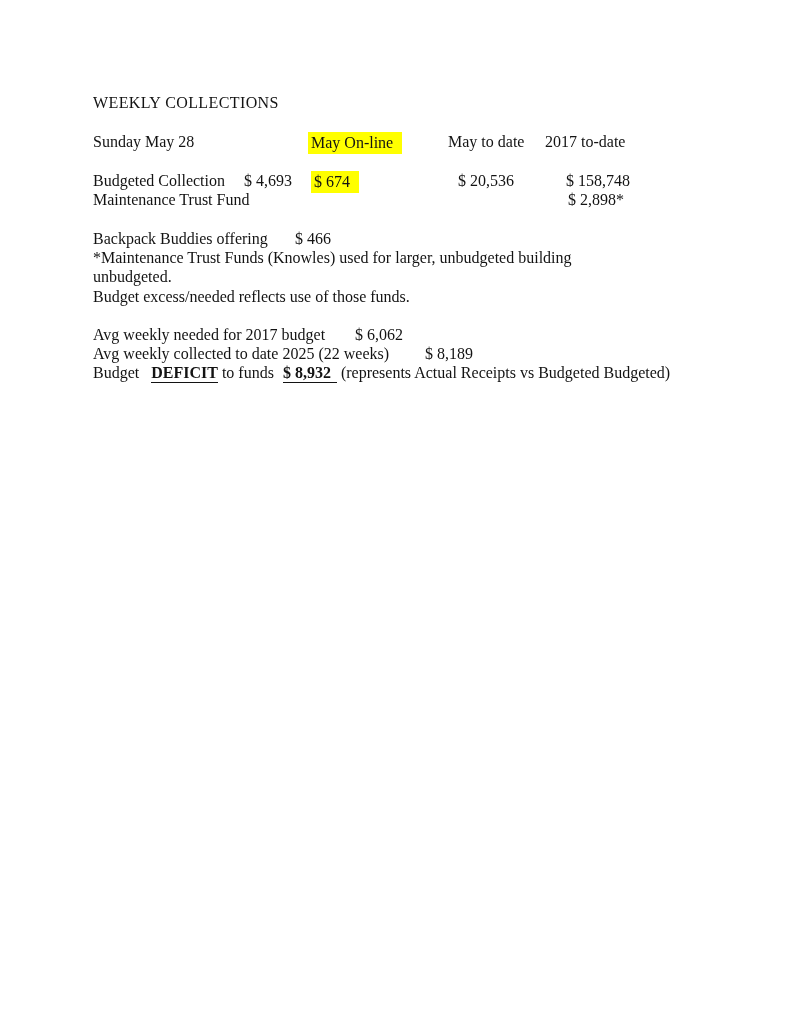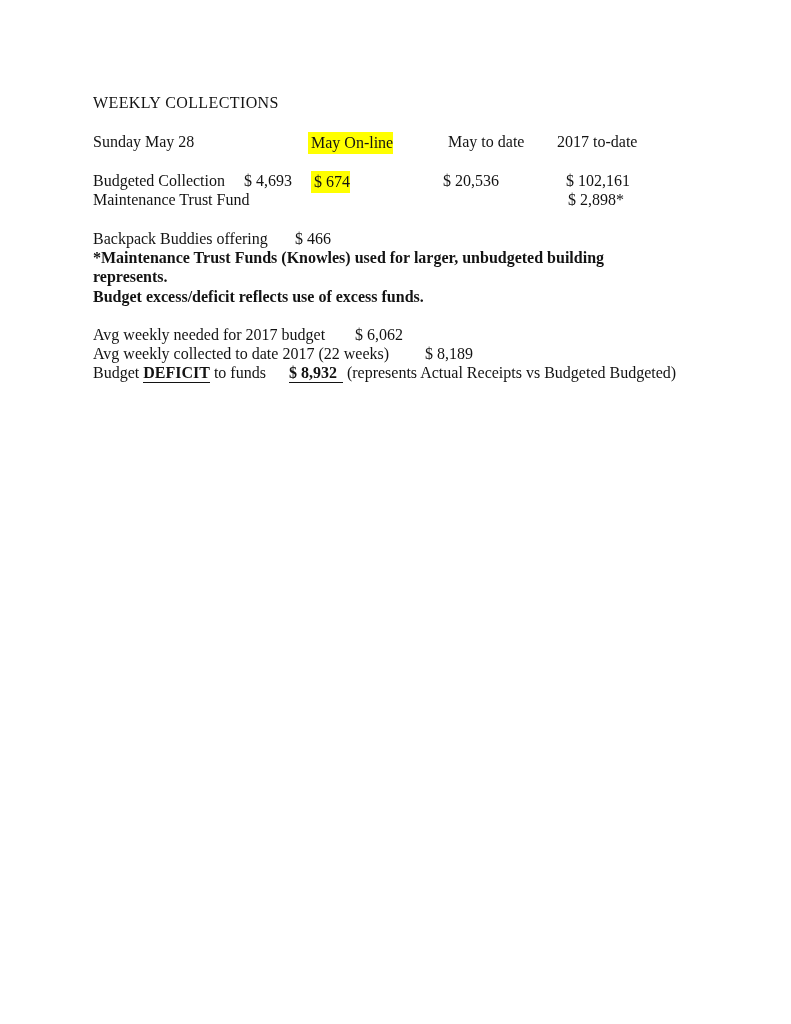--- a/index.html
+++ b/index.html
@@ -27,76 +27,77 @@
     position: absolute;
     top: 0;
     white-space: nowrap;
     font-family: Liberation Serif, serif;
   }
   .title {
     letter-spacing: 0.4px;
   }
   .hl {
     background: #ffff00;
-    padding: 1px 0 2px 3px;
+    padding: 1px 9px 2px 3px;
   }
   .b {
-    font-weight: 700;
+    font-weight: 400;
   }
   .u {
     font-weight: 700;
     display: inline-block;
     border-bottom: 1.7px solid #131313;
+    margin-left: 8px;
   }
   .amt {
-    margin-left: 19px;
+    margin-left: 5px;
     padding-right: 6px;
   }
 </style>
 </head>
 <body>
 
 <div class="page">
 
   <div class="line title" style="top:93px">WEEKLY COLLECTIONS</div>
 
   <div class="line" style="top:132px">
       <span class="cell" style="left:0">Sunday May 28</span>
       <span class="cell hl" style="left:215px">May On-line</span>
       <span class="cell" style="left:355px">May to date</span>
-      <span class="cell" style="left:464px">2017 to-date</span>
+      <span class="cell" style="left:452px">2017 to-date</span>
     </div>
 
   <div class="line" style="top:171px">
       <span class="cell" style="left:0">Budgeted Collection</span>
       <span class="cell" style="left:151px">$ 4,693</span>
       <span class="cell hl" style="left:218px">$ 674</span>
-      <span class="cell" style="left:350px">$ 20,536</span>
-      <span class="cell" style="left:473px">$ 102,161</span>
+      <span class="cell" style="left:365px">$ 20,536</span>
+      <span class="cell" style="left:473px">$ 158,748</span>
     </div>
 
   <div class="line" style="top:190px">
       <span class="cell" style="left:0">Maintenance Trust Fund</span>
       <span class="cell" style="left:475px">$ 2,898*</span>
     </div>
 
   <div class="line" style="top:229px">
       <span class="cell" style="left:0">Backpack Buddies offering</span>
       <span class="cell" style="left:202px">$ 466</span>
     </div>
 
   <div class="line b" style="top:248px">*Maintenance Trust Funds (Knowles) used for larger, unbudgeted building</div>
-  <div class="line b" style="top:267px">represents.</div>
-  <div class="line b" style="top:287px">Budget excess/deficit reflects use of excess funds.</div>
+  <div class="line b" style="top:267px">unbudgeted.</div>
+  <div class="line b" style="top:287px">Budget excess/needed reflects use of those funds.</div>
 
   <div class="line" style="top:325px">
       <span class="cell" style="left:0">Avg weekly needed for 2017 budget</span>
       <span class="cell" style="left:262px">$ 6,062</span>
     </div>
 
   <div class="line" style="top:344px">
-      <span class="cell" style="left:0">Avg weekly collected to date 2017 (22 weeks)</span>
+      <span class="cell" style="left:0">Avg weekly collected to date 2025 (22 weeks)</span>
       <span class="cell" style="left:332px">$ 8,189</span>
     </div>
 
   <div class="line" style="top:363px"><span>Budget</span> <span class="u">DEFICIT</span> <span>to funds</span> <span class="u amt">$ 8,932</span> <span>(represents Actual Receipts vs Budgeted Budgeted)</span></div>
 
 </div>
 
 </body></html>

